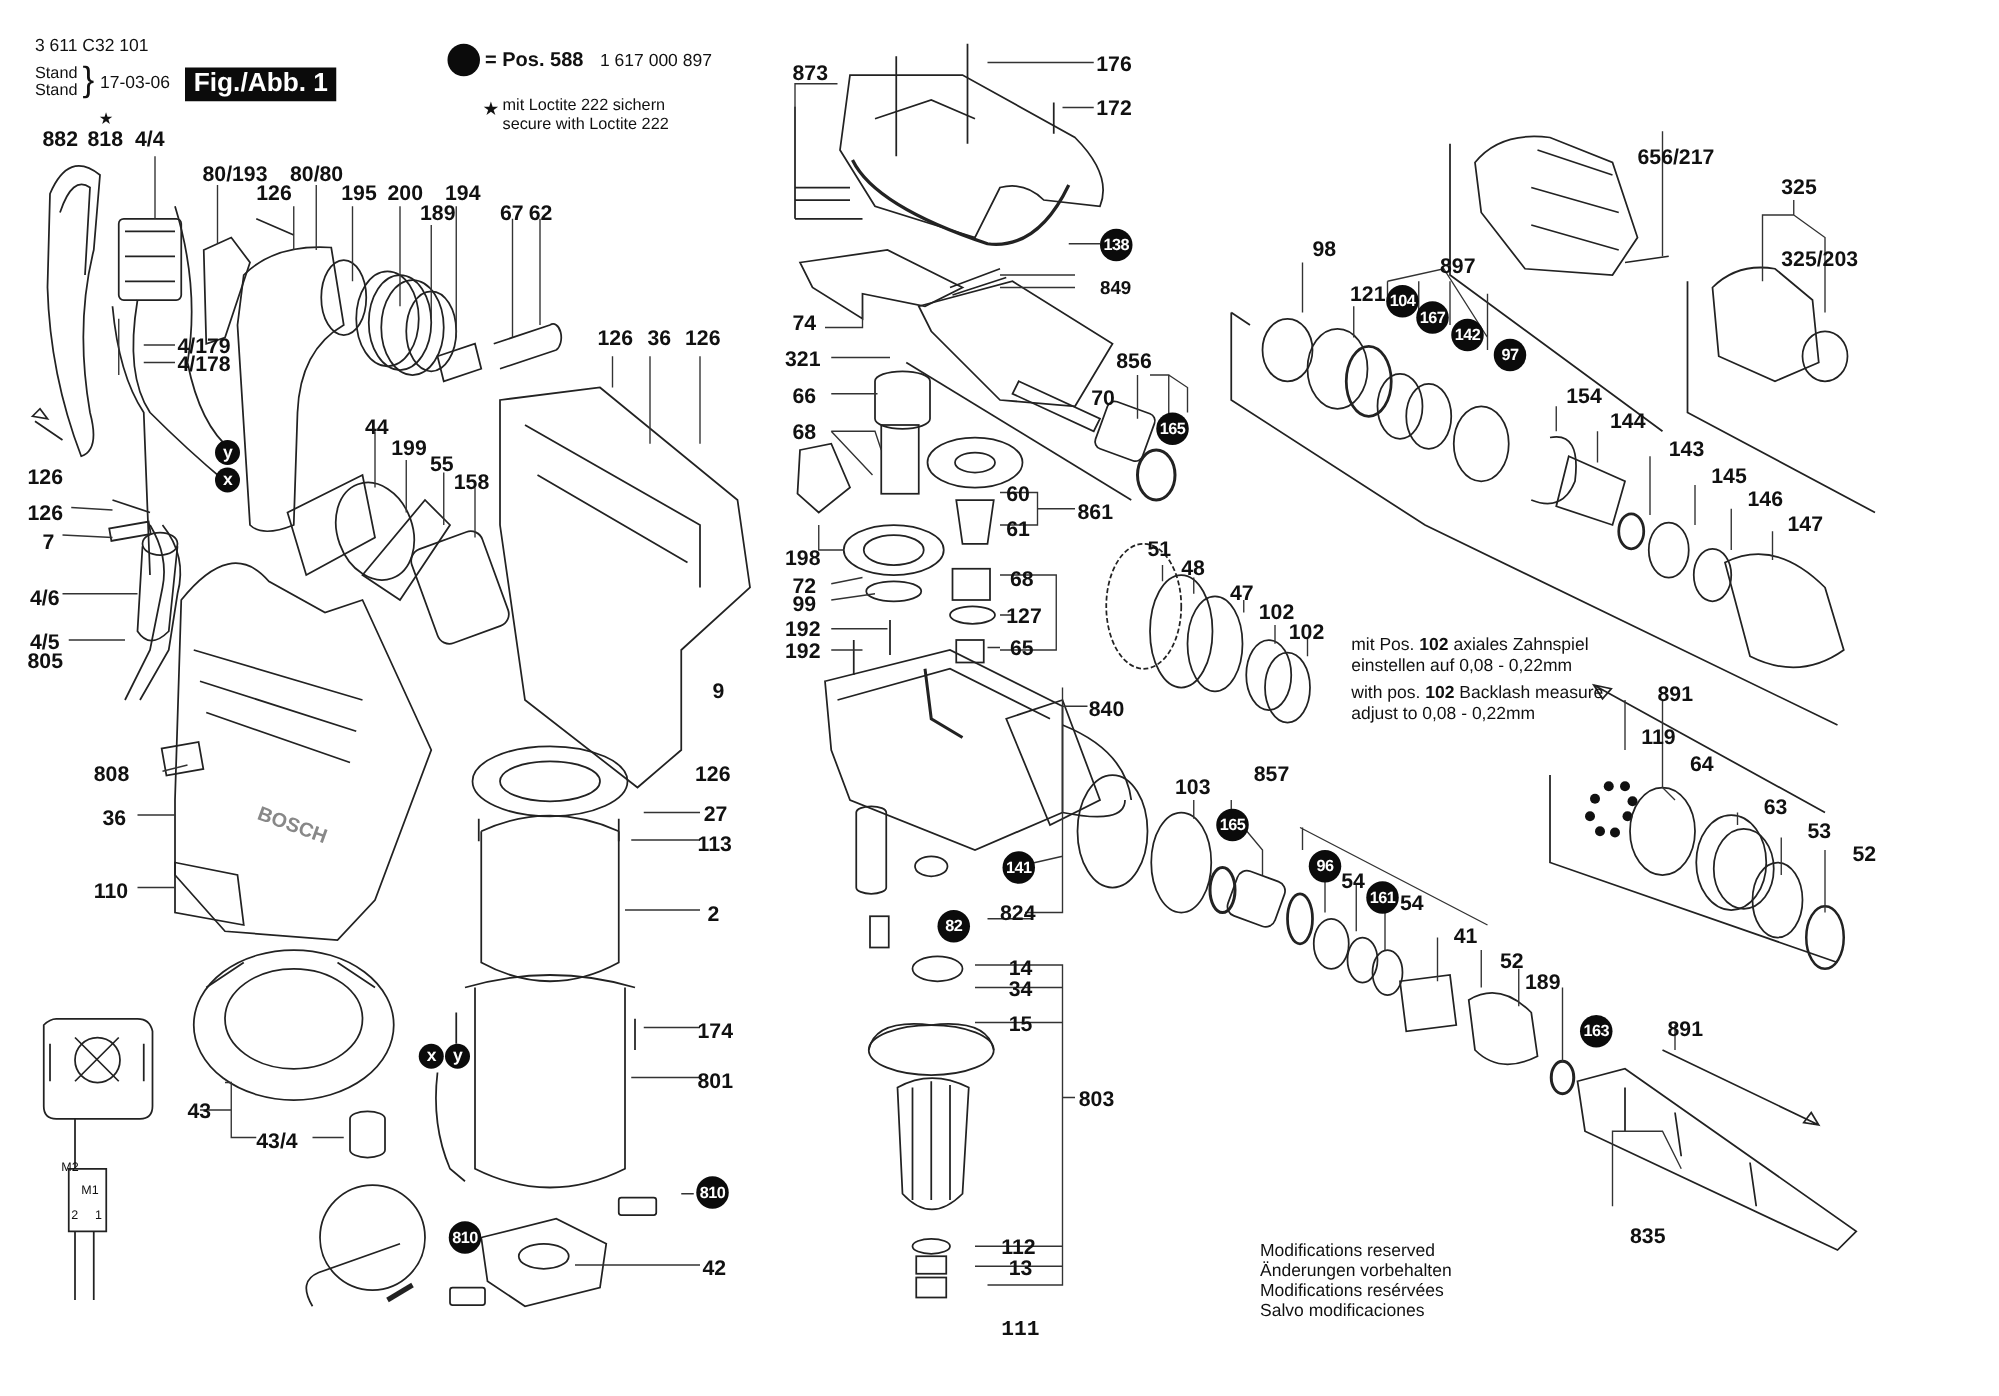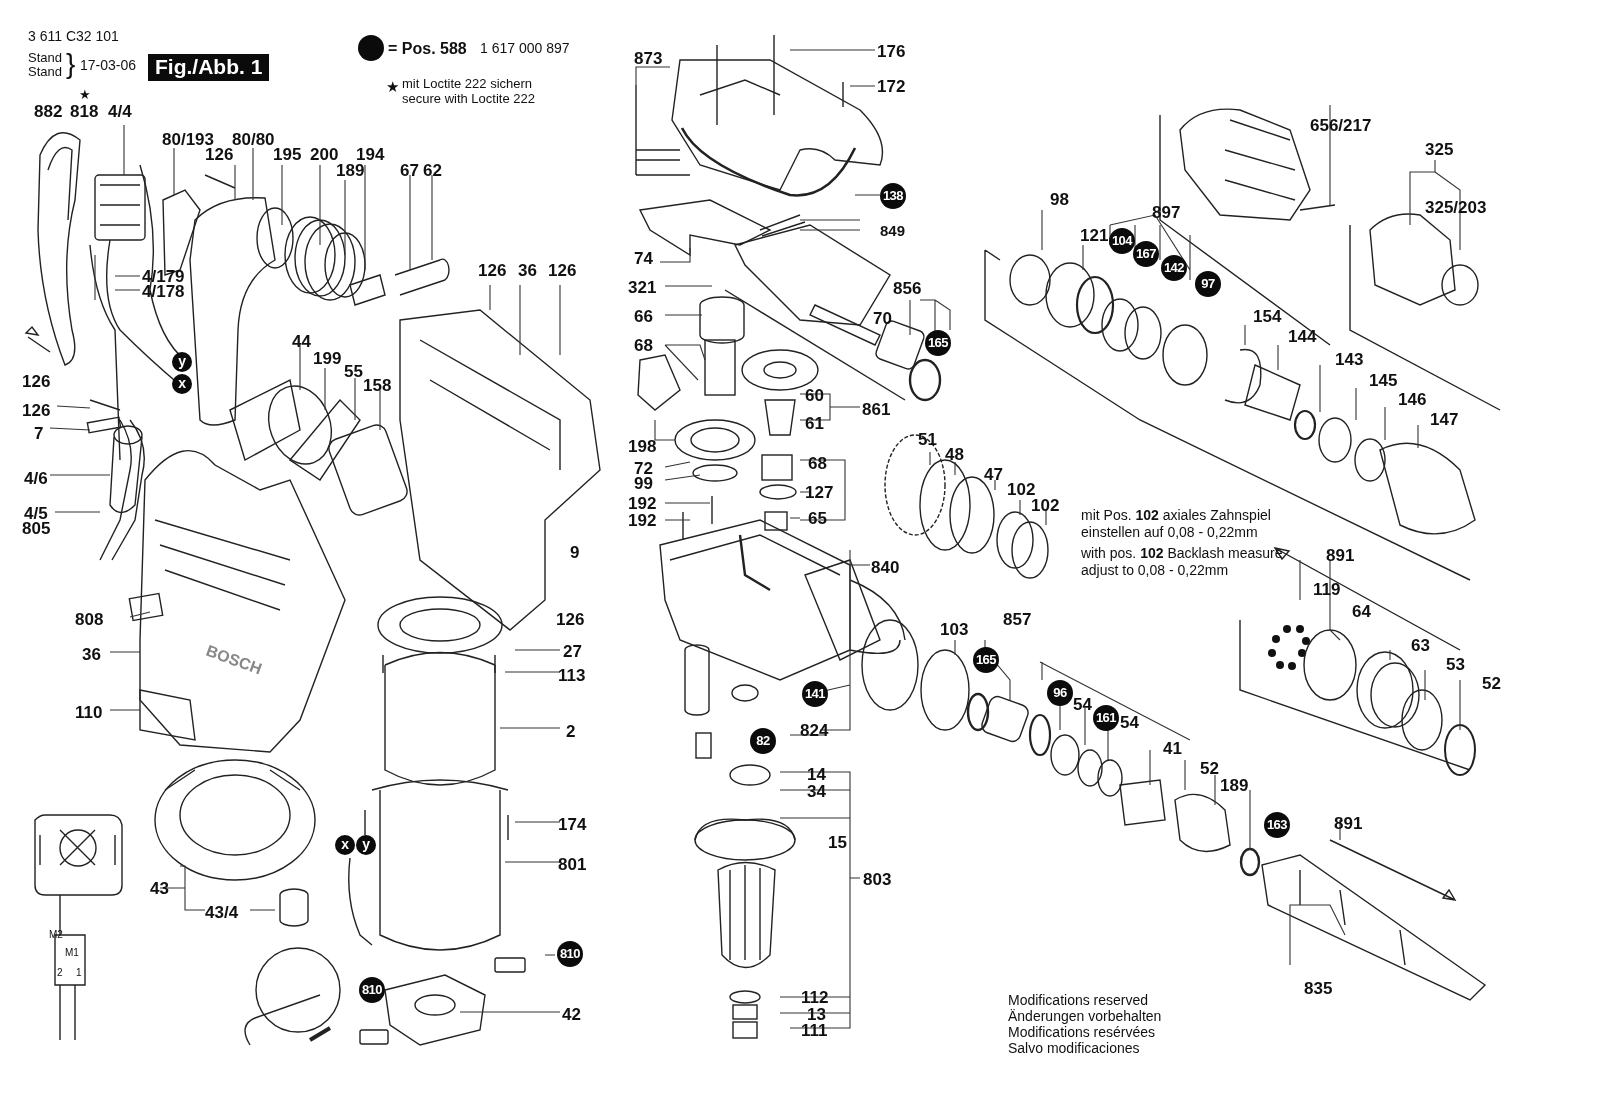--- a/index.html
+++ b/index.html
@@ -315,25 +315,25 @@
 <div class="lbl" style="left:805px;top:415px;">61</div>
 <div class="lbl" style="left:808px;top:455px;">68</div>
 <div class="lbl" style="left:805px;top:484px;">127</div>
 <div class="lbl" style="left:808px;top:510px;">65</div>
 <div class="lbl" style="left:871px;top:559px;">840</div>
 <div class="badge" style="left:802px;top:681px;text-align:center;">141</div>
 <div class="lbl" style="left:800px;top:722px;">824</div>
 <div class="badge" style="left:750px;top:728px;">82</div>
 <div class="lbl" style="left:807px;top:766px;">14</div>
 <div class="lbl" style="left:807px;top:783px;">34</div>
-<div class="lbl" style="left:807px;top:834px;margin-left:21px;">15</div>
+<div class="lbl" style="left:807px;top:811px;">15</div>
 <div class="lbl" style="left:863px;top:871px;">803</div>
 <div class="lbl" style="left:801px;top:989px;">112</div>
 <div class="lbl" style="left:807px;top:1006px;">13</div>
-<div class="lbl" style="left:801px;top:1022px;">111</div>
+<div class="lbl" style="left:801px;top:1056px;font-family:Liberation Mono, monospace;">111</div>
 
 <div class="lbl" style="left:918px;top:431px;">51</div>
 <div class="lbl" style="left:945px;top:446px;">48</div>
 <div class="lbl" style="left:984px;top:466px;">47</div>
 <div class="lbl" style="left:1007px;top:481px;">102</div>
 <div class="lbl" style="left:1031px;top:497px;">102</div>
 
 <div class="note" style="left:1081px;top:507px;"><span>mit Pos. </span><b>102</b><span> axiales Zahnspiel</span></div>
 <div class="note" style="left:1081px;top:524px;">einstellen auf 0,08 - 0,22mm</div>
 <div class="note" style="left:1081px;top:545px;"><span>with pos. </span><b>102</b><span> Backlash measure</span></div>

